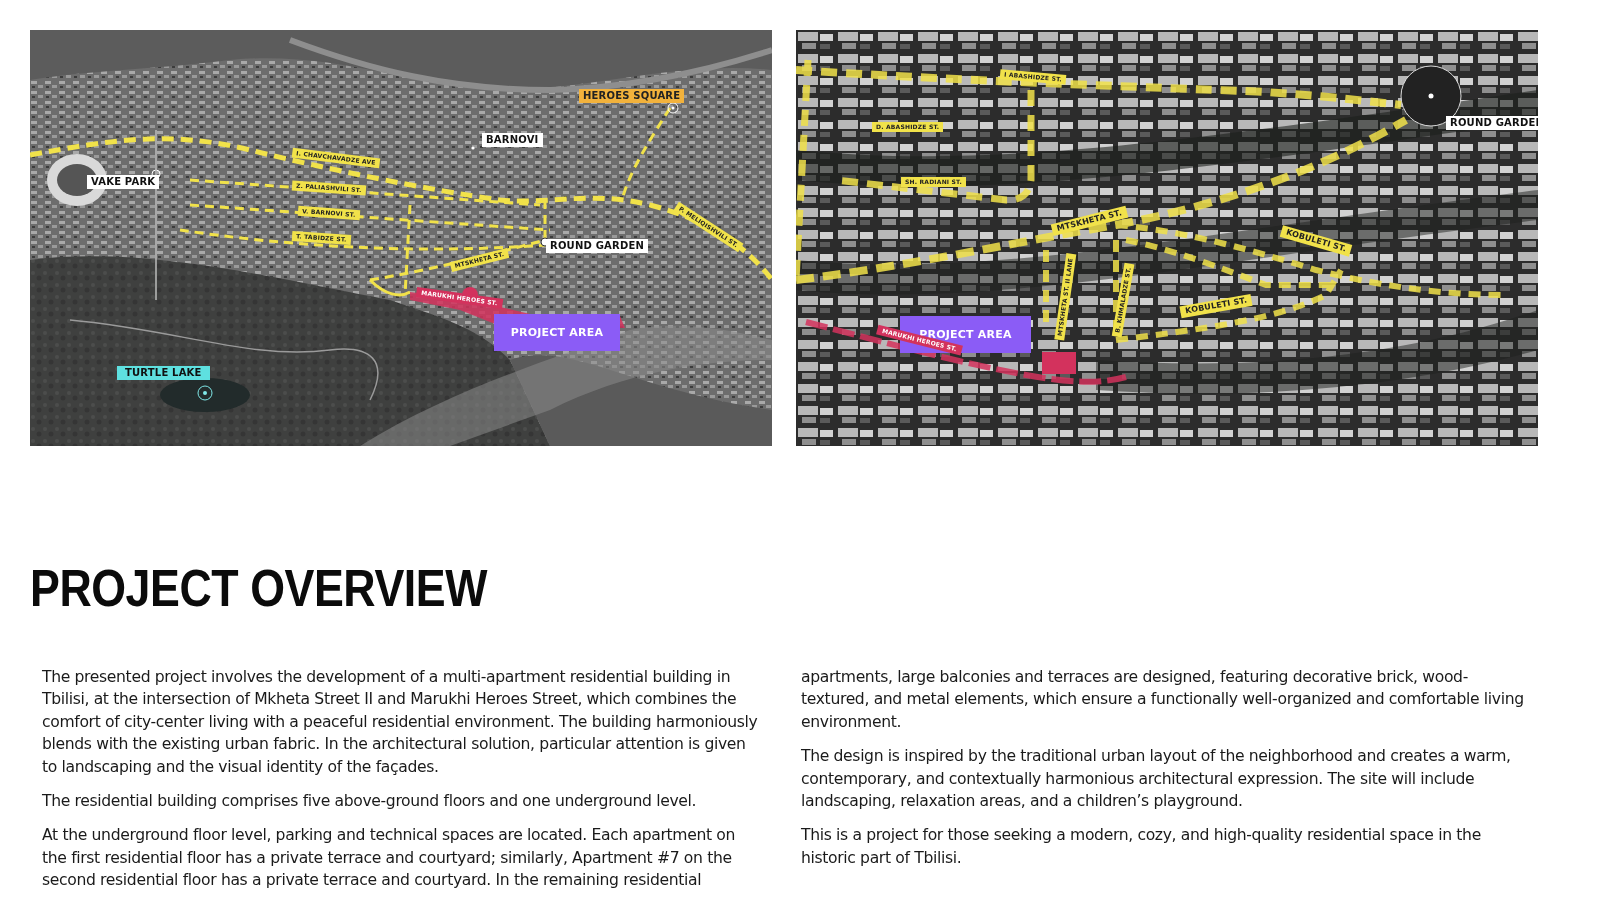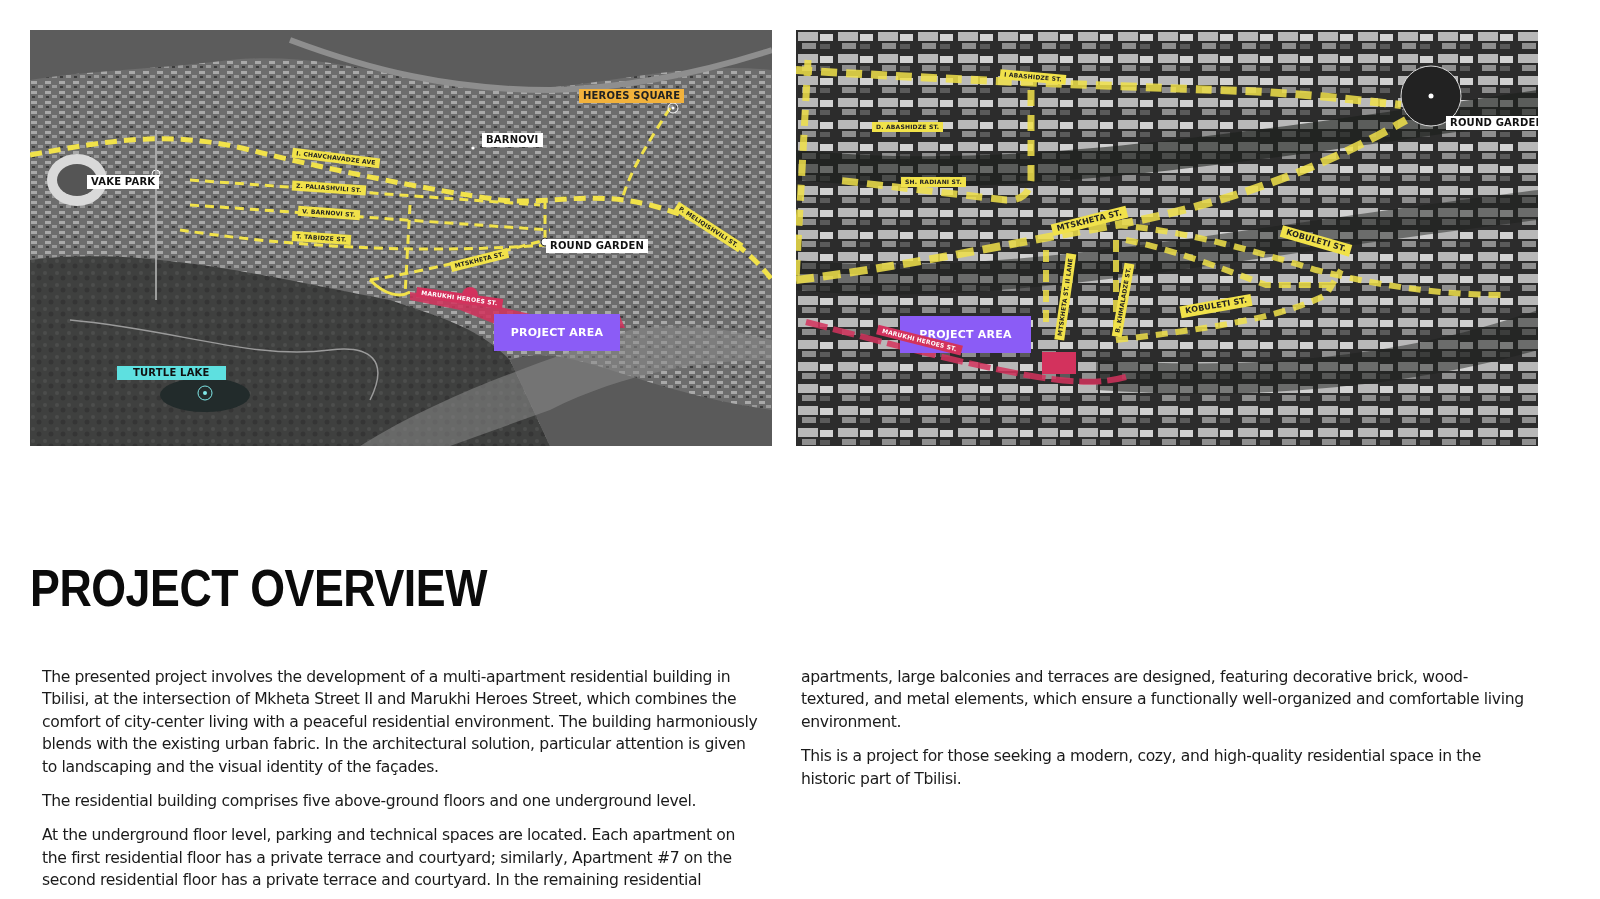--- a/index.html
+++ b/index.html
@@ -9,21 +9,21 @@
   .map { position: absolute; top: 30px; width: 742px; height: 416px; overflow: hidden;
          background: #4a4a4a; }
   #map-left { left: 30px; }
   #map-right { left: 796px; }
   .map svg { position: absolute; left: 0; top: 0; width: 742px; height: 416px; }
 
   .lbl { position: absolute; font-family: "DejaVu Sans", sans-serif; font-weight: bold;
          white-space: nowrap; line-height: 1; letter-spacing: 0.2px; }
   .lbl.white { background: #ffffff; color: #111; padding: 2px 4px; font-size: 10px; }
   .lbl.orange { background: #f2b23c; color: #222; padding: 2px 4px; font-size: 10px; }
-  .lbl.cyan { background: #5ee0e0; color: #111; padding: 2px 16px; font-size: 10px; }
+  .lbl.cyan { background: #5ee0e0; color: #111; padding: 2px 8px; font-size: 10px; }
   .lbl.pink { background: #8b5cf6; color: #fff; padding: 13px 8px; font-size: 11px; font-weight: bold; }
   .lbl.yellow { background: #f1e24a; color: #222; padding: 2px 4px; font-size: 6px; }
   .lbl.yellow-big { background: #f1e24a; color: #222; padding: 2px 5px; font-size: 8px; }
   .lbl.pink-sm { background: #d3325d; color: #fff; padding: 2px 5px; font-size: 6px; }
 
   #page-title { position: absolute; left: 30px; top: 558px; margin: 0;
                 font-family: "Liberation Sans", sans-serif; font-weight: bold;
                 font-size: 52px; letter-spacing: -0.5px; color: #0b0b0b;
                 transform: scaleX(0.86); transform-origin: left center; }
 
@@ -161,14 +161,15 @@
 <h1 id="page-title">PROJECT OVERVIEW</h1>
 
 <div class="col" id="col-left">
   <p>The presented project involves the development of a multi-apartment residential building in Tbilisi, at the intersection of Mkheta Street II and Marukhi Heroes Street, which combines the comfort of city-center living with a peaceful residential environment. The building harmoniously blends with the existing urban fabric. In the architectural solution, particular attention is given to landscaping and the visual identity of the façades.</p>
   <p>The residential building comprises five above-ground floors and one underground level.</p>
   <p>At the underground floor level, parking and technical spaces are located. Each apartment on the first residential floor has a private terrace and courtyard; similarly, Apartment #7 on the second residential floor has a private terrace and courtyard. In the remaining residential</p>
 </div>
 
 <div class="col" id="col-right">
   <p>apartments, large balconies and terraces are designed, featuring decorative brick, wood-textured, and metal elements, which ensure a functionally well-organized and comfortable living environment.</p>
+  <p>The design is inspired by the traditional urban layout of the neighborhood and creates a warm, contemporary, and contextually harmonious architectural expression. The site will include landscaping, relaxation areas, and a children’s playground.</p>
   <p>This is a project for those seeking a modern, cozy, and high-quality residential space in the historic part of Tbilisi.</p>
 </div>
 
 </body></html>

